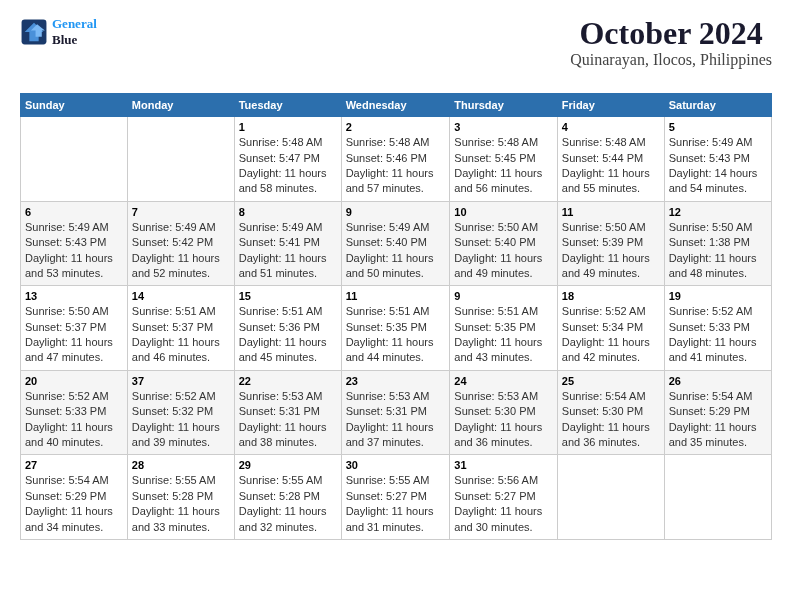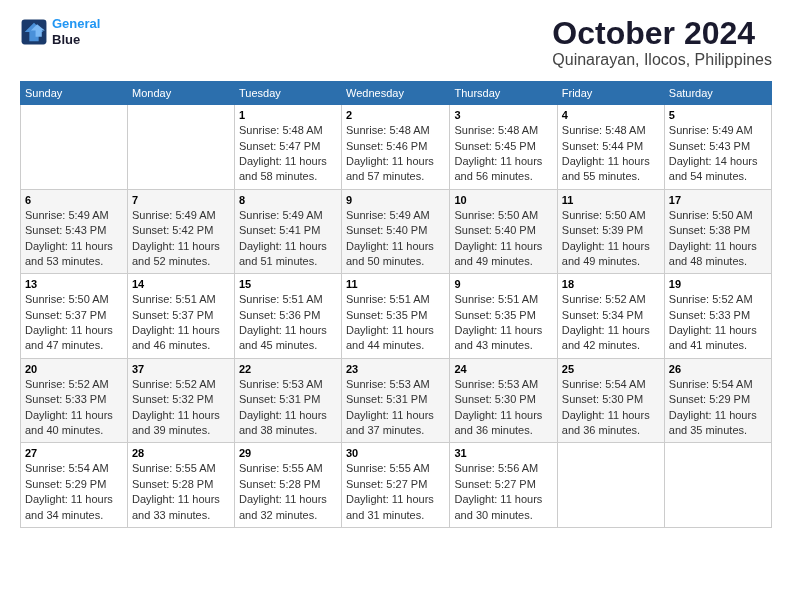--- a/index.html
+++ b/index.html
@@ -13,42 +13,43 @@
     .page {
       width: 792px;
       height: 612px;
       padding: 16px 20px 12px 20px;
       background: #fff;
     }
     .header {
       display: flex;
       justify-content: space-between;
       align-items: flex-start;
-      margin-bottom: 12px;
+      margin-bottom: 24px;
+      font-family: Liberation Serif, serif;
     }
     .logo {
       display: flex;
       align-items: center;
       gap: 4px;
     }
     .logo-text {
       font-size: 13px;
       font-weight: bold;
       color: #1a1a2e;
       line-height: 1.2;
     }
     .logo-text span {
       color: #2196F3;
     }
     .logo-icon {
       width: 28px;
       height: 28px;
     }
     .title-area {
-      text-align: left;
+      text-align: center;
     }
     .month-title {
       font-size: 32px;
       font-weight: bold;
       color: #1a1a2e;
       line-height: 1.1;
     }
     .location {
       font-size: 16px;
       color: #444;
@@ -57,21 +58,21 @@
       width: 100%;
       border-collapse: collapse;
       font-size: 9.5px;
     }
     .calendar th {
       background: #2c6fad;
       color: #fff;
       padding: 5px 4px;
       text-align: left;
       font-size: 11px;
-      font-weight: normal;
+      font-weight: bold;
       border: 1px solid #2c6fad;
     }
     .calendar td {
       border: 1px solid #ccc;
       vertical-align: top;
       padding: 4px 4px 4px 4px;
       width: 113px;
       height: 82px;
       background: #fff;
     }
@@ -215,24 +216,24 @@
       </td>
           <td>
         <span class="day-num">11</span>
         <div class="day-info">
           <span>Sunrise: 5:50 AM</span><br>
           <span>Sunset: 5:39 PM</span><br>
           <span>Daylight: 11 hours and 49 minutes.</span>
         </div>
       </td>
           <td>
-        <span class="day-num">17</span>
+        <span class="day-num">12</span>
         <div class="day-info">
           <span>Sunrise: 5:50 AM</span><br>
-          <span>Sunset: 5:38 PM</span><br>
+          <span>Sunset: 1:38 PM</span><br>
           <span>Daylight: 11 hours and 48 minutes.</span>
         </div>
       </td>
         </tr>
         <tr>
           <td>
         <span class="day-num">13</span>
         <div class="day-info">
           <span>Sunrise: 5:50 AM</span><br>
           <span>Sunset: 5:37 PM</span><br>

